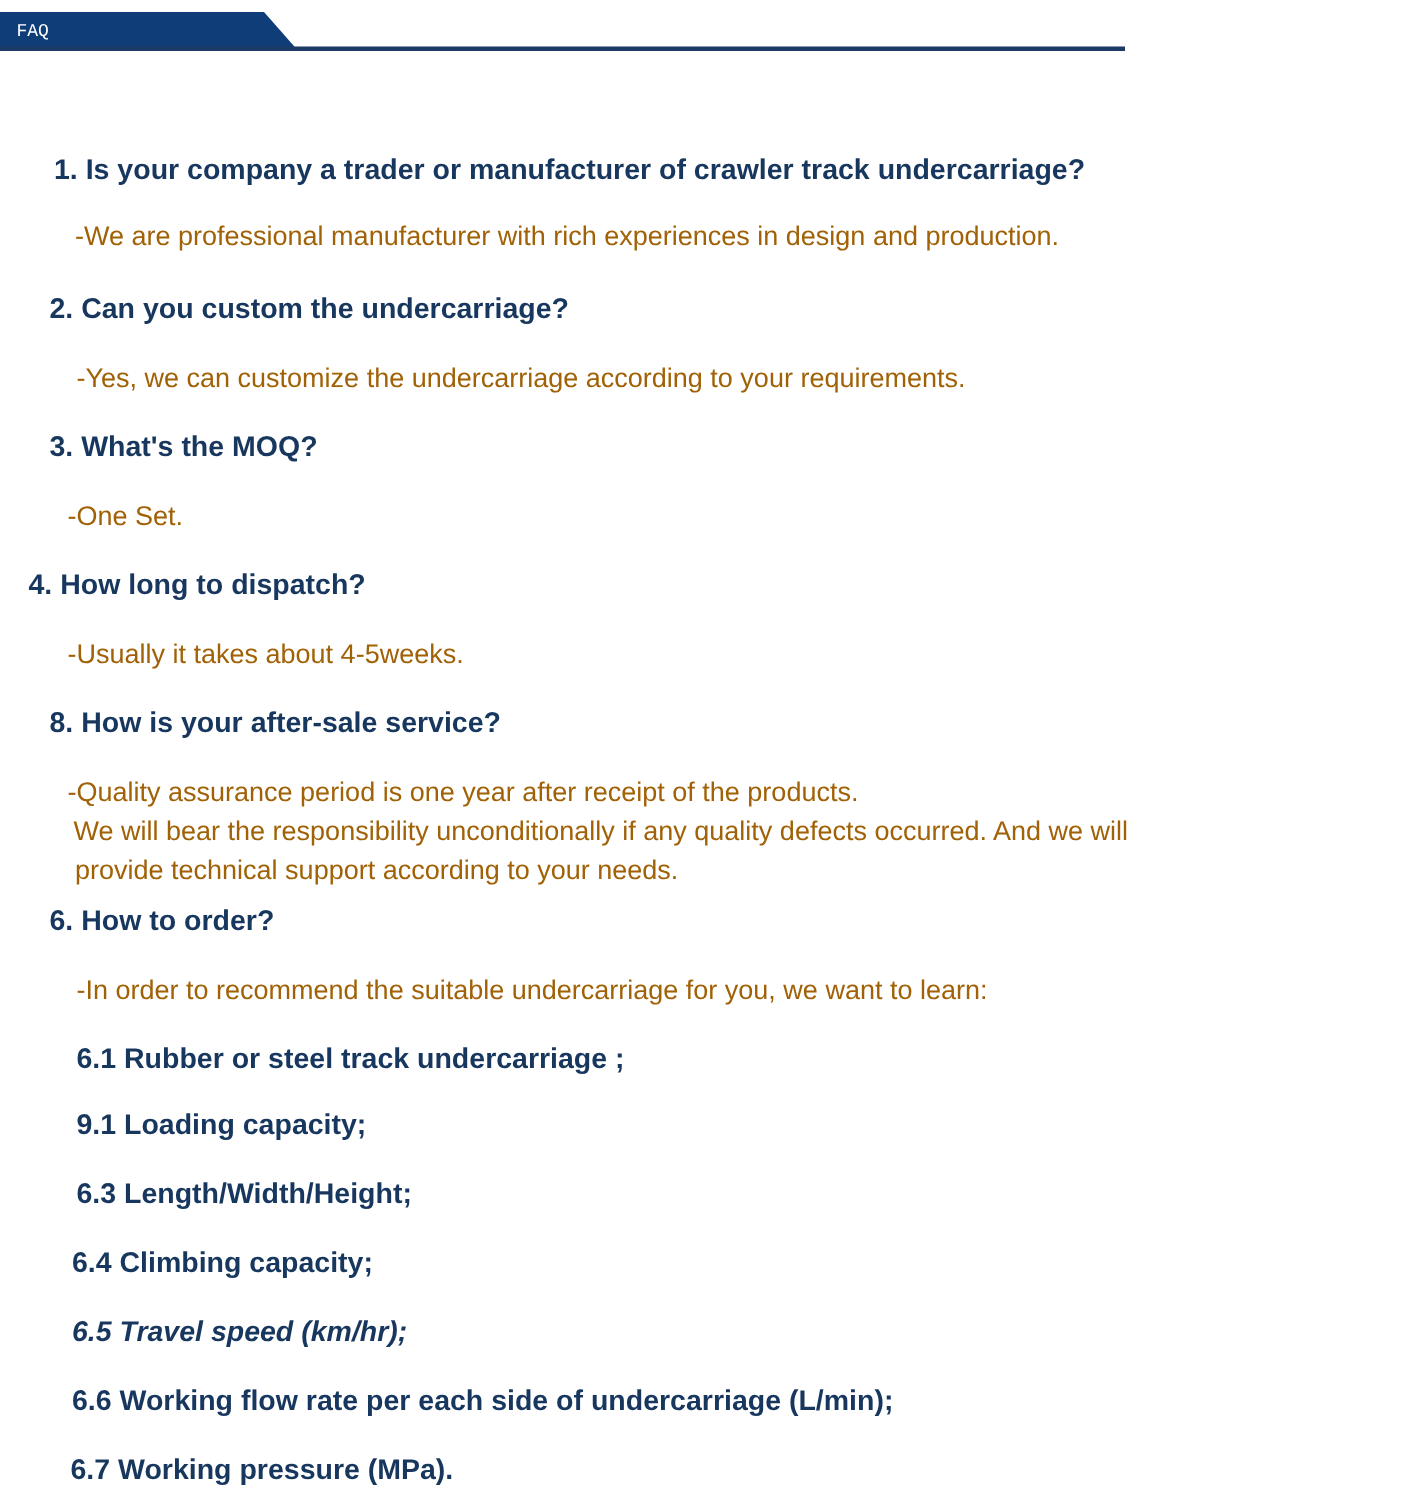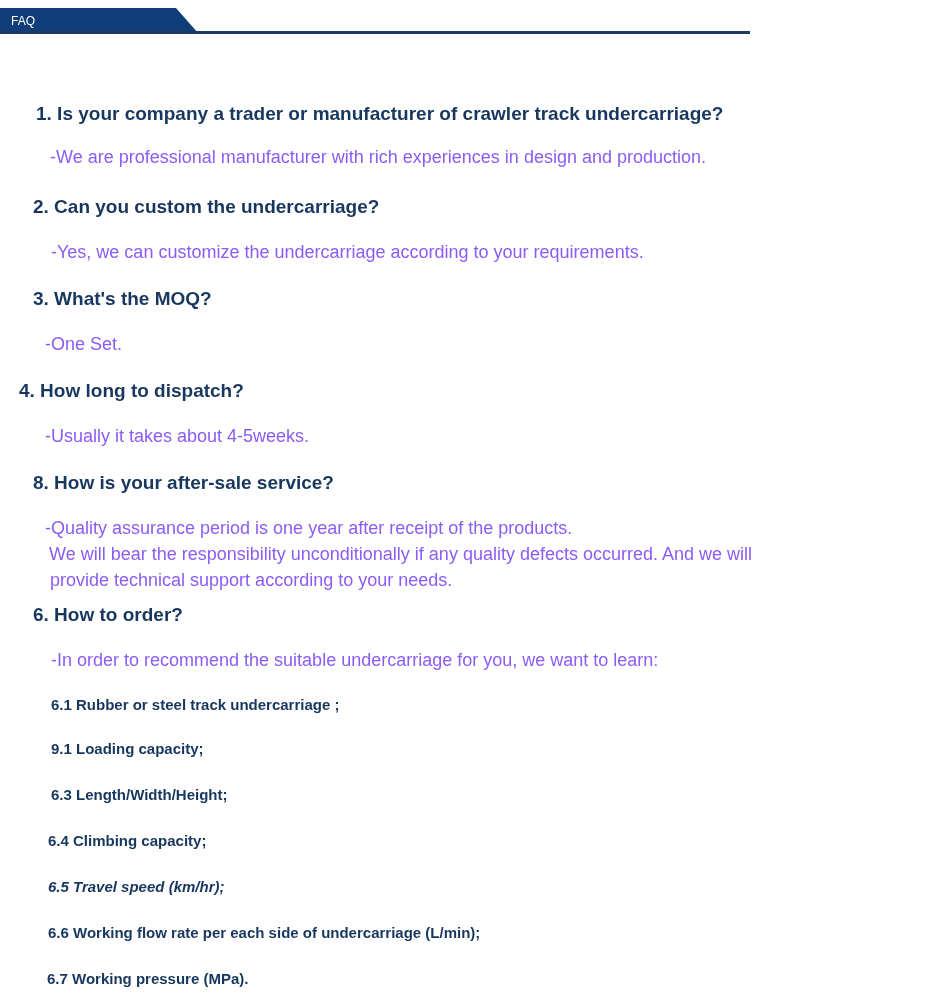--- a/index.html
+++ b/index.html
@@ -1,24 +1,24 @@
 <!DOCTYPE html>
 <html><head>
 <meta charset="utf-8">
 <style>
   html, body { margin:0; padding:0; background:#ffffff; }
   body { width:943px; height:993px; position:relative; overflow:hidden; font-family:"Liberation Sans", sans-serif; color:#1d3a5c; }
   .banner { position:absolute; left:0; top:8px; width:200px; height:25px; }
   .banner svg { position:absolute; left:0; top:0; }
-  .banner-label { position:absolute; left:11px; top:6px; font-size:12px; color:#ffffff; font-family:Liberation Sans, sans-serif; }
+  .banner-label { position:absolute; left:11px; top:6px; font-size:12px; color:#ffffff; font-family:Liberation Mono, monospace; }
   .rule { position:absolute; left:0; top:31px; width:750px; height:3px; background:#1d3a66; }
   .t { position:absolute; white-space:nowrap;margin-top:32px; }
   .q { font-weight:bold; font-size:19px; color:#17375e; }
-  .a { font-size:18px; color:#8b5cf6;text-align:right; }
-  .s { font-weight:bold; font-size:15px; color:#17375e; }
+  .a { font-size:18px; color:#a16207;text-align:right; }
+  .s { font-weight:bold; font-size:19px; color:#17375e; }
 </style>
 </head>
 <body>
 
 <div class="banner">
   <svg width="200" height="25">
     <polygon points="0,0 176,0 198,25 0,25" fill="#0f3d78"></polygon>
   </svg>
   <span class="banner-label">FAQ</span>
 </div>

